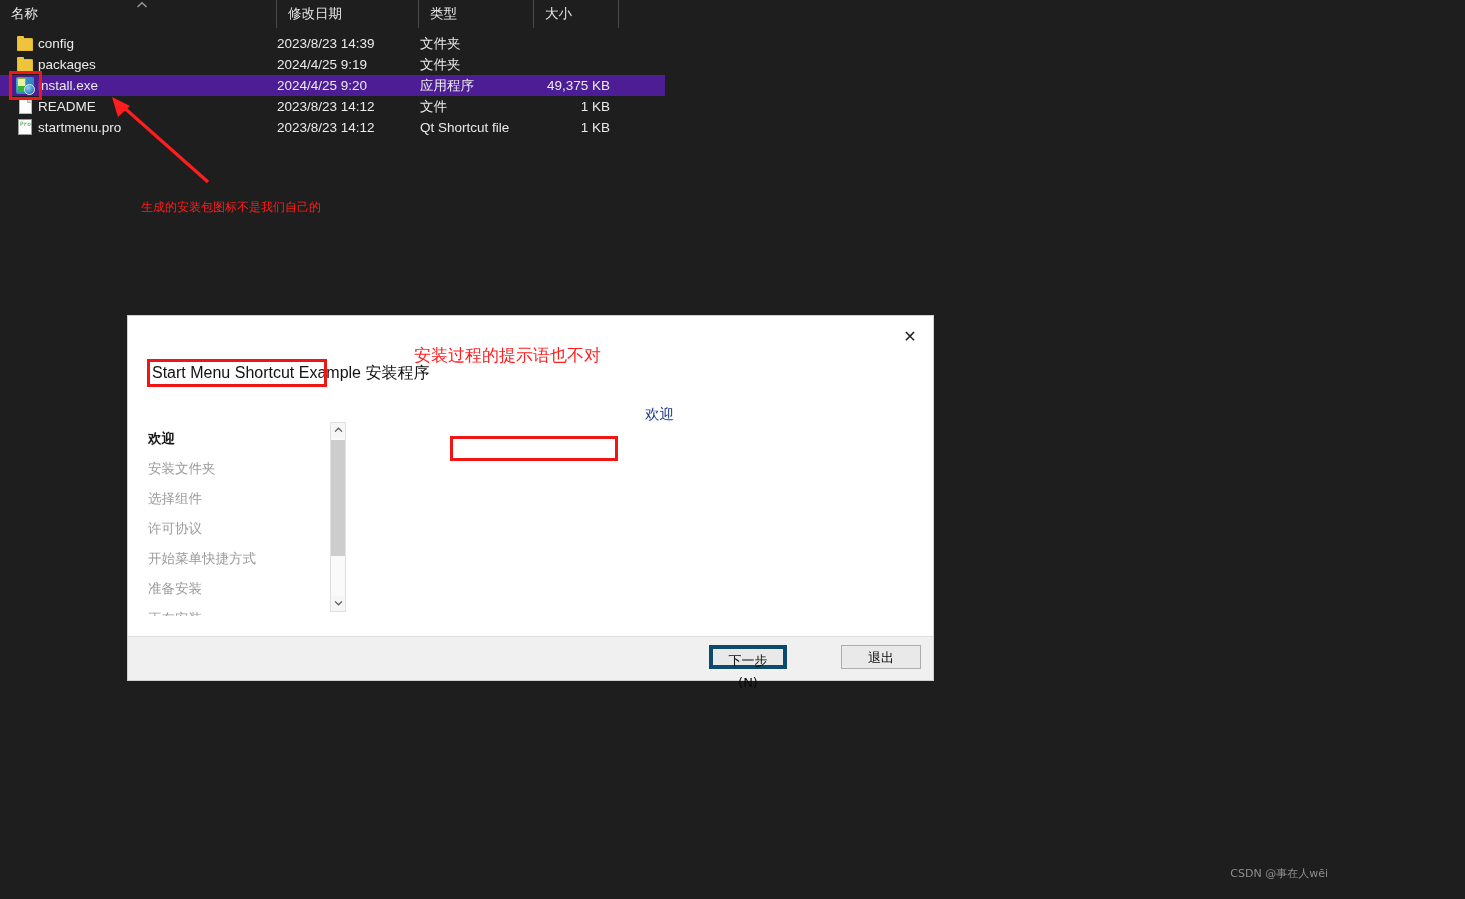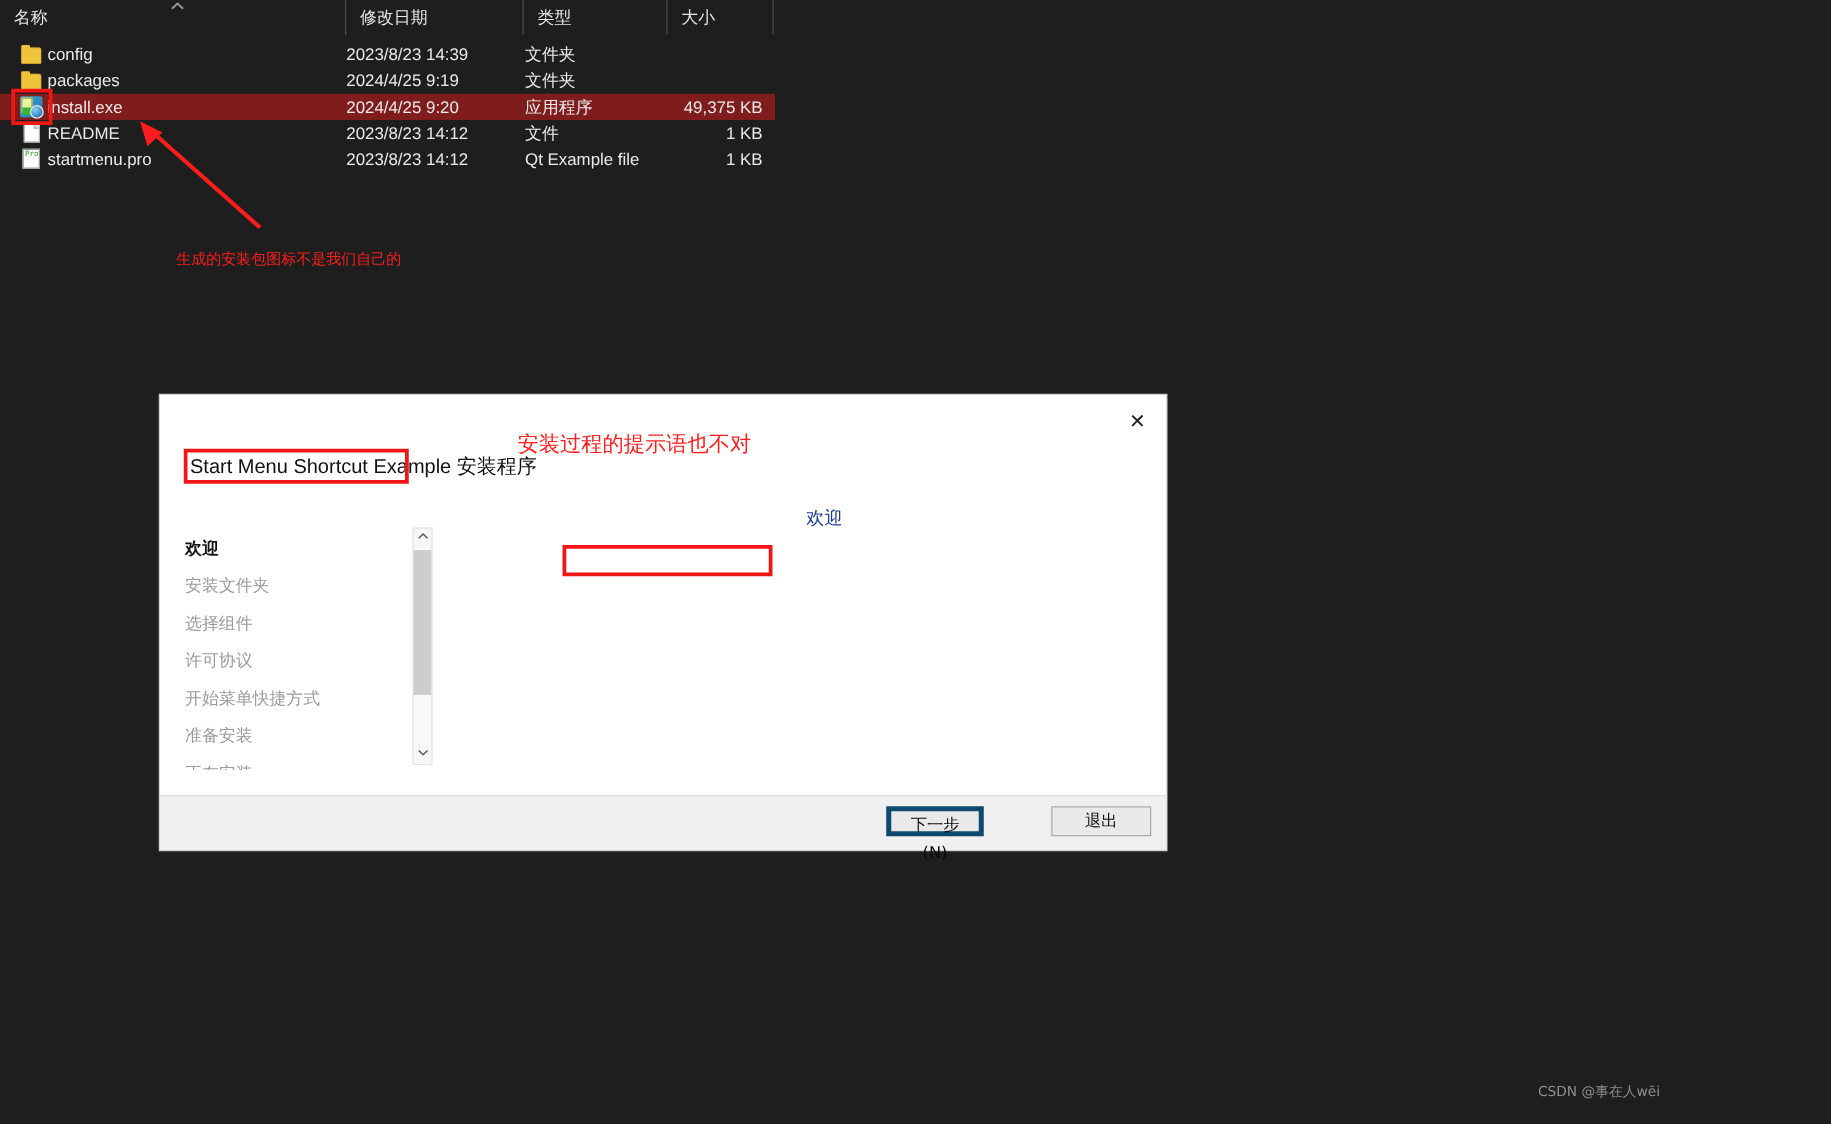--- a/index.html
+++ b/index.html
@@ -52,21 +52,21 @@
   .file-row {
     position: absolute;
     left: 0;
     width: 620px;
     height: 21px;
     line-height: 21px;
     font-size: 13.5px;
     color: #eaeaea;
     white-space: nowrap;
   }
-  .file-row.selected { background: #7f1d1d; }
+  .file-row.selected { background: #4c1d95; padding-left: 45px; }
   .fr-icon {
     position: absolute;
     left: 17px;
     top: 3px;
     width: 16px;
     height: 15px;
   }
   .fr-name { position: absolute; left: 38px; top: 0; }
   .fr-date { position: absolute; left: 277px; top: 0; }
   .fr-type { position: absolute; left: 420px; top: 0; }
@@ -385,21 +385,21 @@
       <span class="fr-name">README</span>
       <span class="fr-date">2023/8/23 14:12</span>
       <span class="fr-type">文件</span>
       <span class="fr-size">1 KB</span>
     </div>
 
     <div class="file-row" style="top:117px;">
       <span class="fr-icon ico-pro">Pro</span>
       <span class="fr-name">startmenu.pro</span>
       <span class="fr-date">2023/8/23 14:12</span>
-      <span class="fr-type">Qt Example file</span>
+      <span class="fr-type">Qt Shortcut file</span>
       <span class="fr-size">1 KB</span>
     </div>
   </div>
 
   <div class="red-box" style="left:9px;top:71px;width:33px;height:29px;"></div>
 
   <svg class="red-arrow" style="left:100px;top:92px;width:115px;height:95px;" viewBox="0 0 115 95">
     <line x1="108" y1="90" x2="20" y2="12" stroke="#ff1d1d" stroke-width="3.2"></line>
     <polygon points="12,5 30,14 18,25" fill="#ff1d1d"></polygon>
   </svg>

